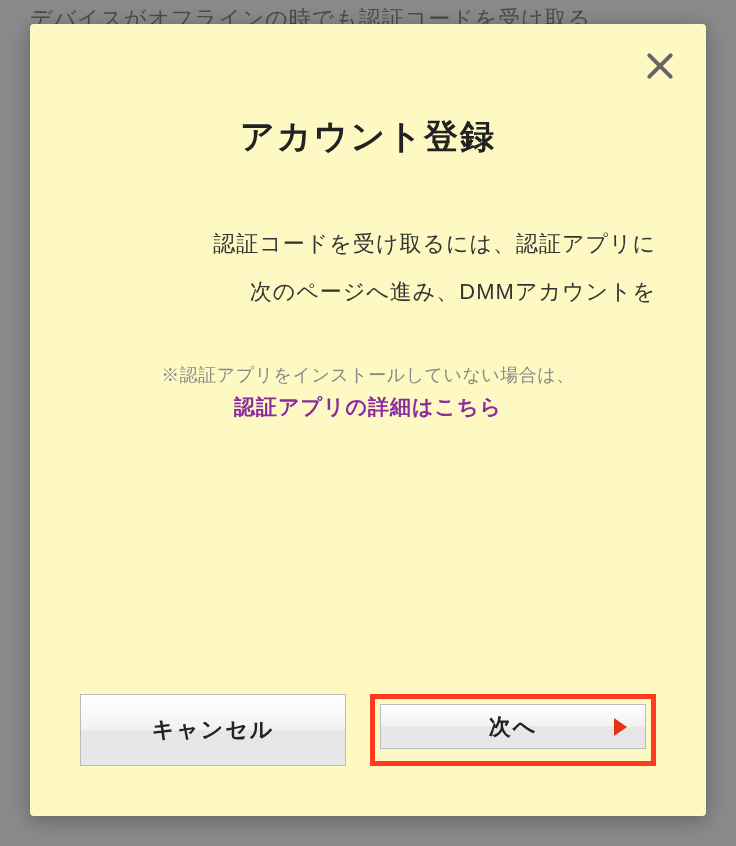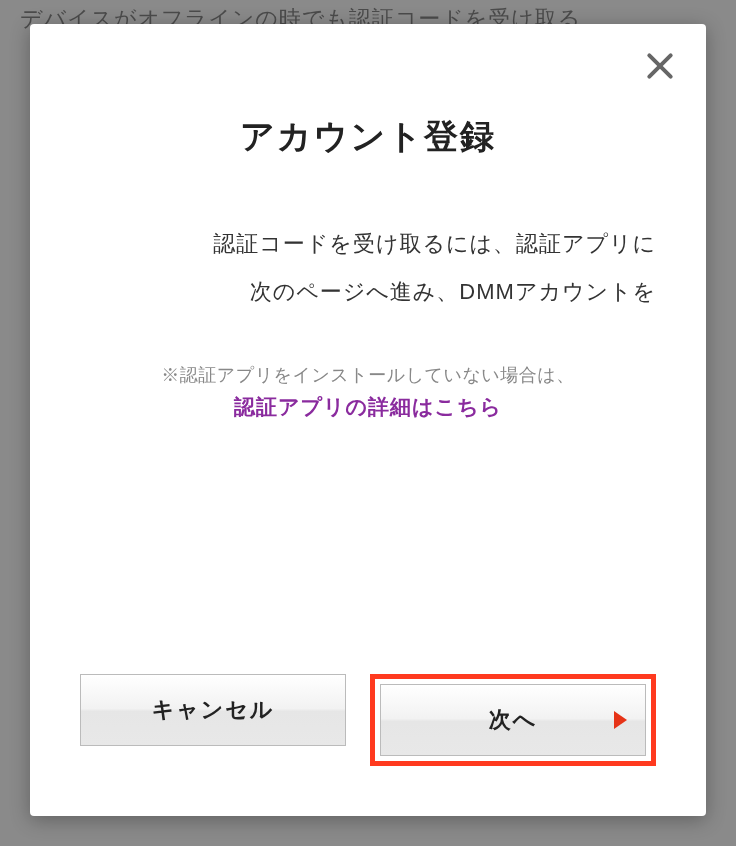--- a/index.html
+++ b/index.html
@@ -13,41 +13,41 @@
       width: 736px;
       height: 846px;
       position: relative;
       overflow: hidden;
     }
     .backdrop-text {
       position: absolute;
       top: 0;
       left: 0;
       right: 0;
-      padding: 4px 20px;
+      padding: 4px 30px;
       color: #333;
       font-size: 22px;
       letter-spacing: 1px;
       white-space: nowrap;
     }
     .overlay {
       position: absolute;
       top: 0;
       left: 0;
       right: 0;
       bottom: 0;
       background: rgba(100,100,100,0.5);
     }
     .modal {
       position: absolute;
       top: 24px;
       left: 30px;
       right: 30px;
       bottom: 30px;
-      background: #ffffff;
+      background: #fef9c3;
       border-radius: 4px;
       box-shadow: 0 4px 20px rgba(0,0,0,0.3);
       padding: 40px 50px 50px 50px;
       display: flex;
       flex-direction: column;
     }
     .close-btn {
       position: absolute;
       top: 20px;
       right: 24px;
@@ -115,21 +115,21 @@
       display: flex;
       align-items: center;
       justify-content: center;
       letter-spacing: 2px;
     }
     .btn-highlight {
       border: 5px solid #ff3a1f;
       padding: 5px;
     }
     .btn-highlight .btn {
-      height: 72px;
+      height: 45px;
     }
     .btn-wrap {
       flex: 1;
       display: flex;
     }
     .btn-wrap .btn {
       width: 100%;
     }
     .next-arrow {
       position: absolute;

